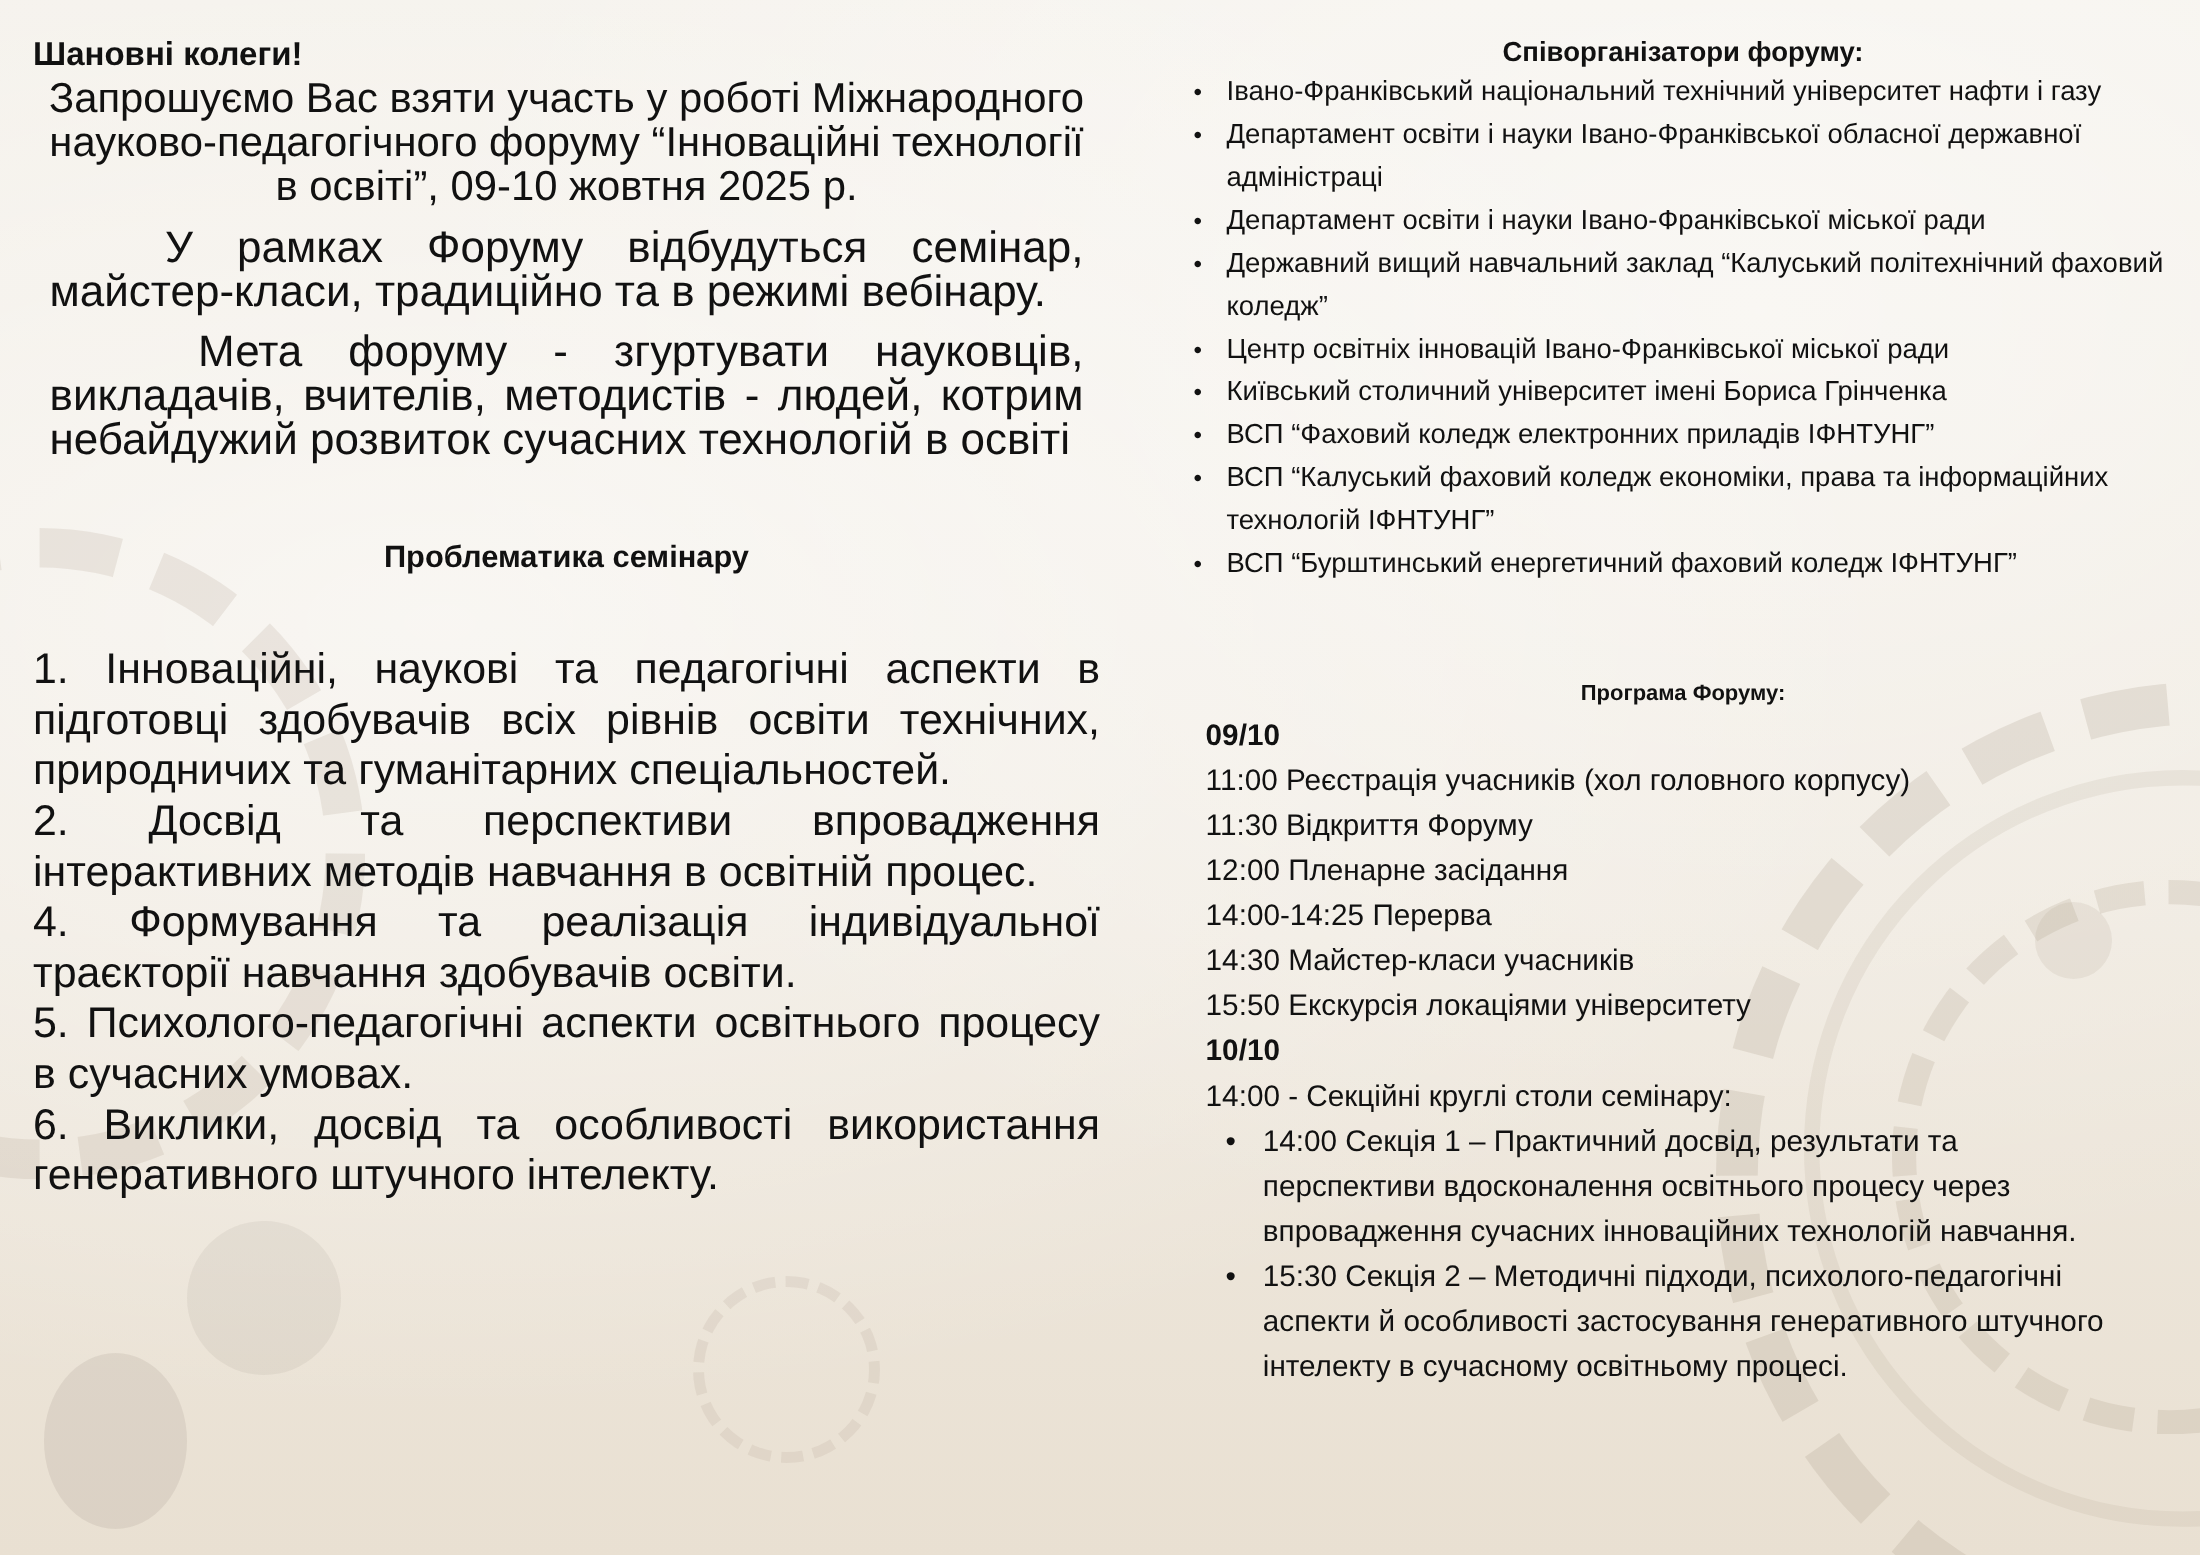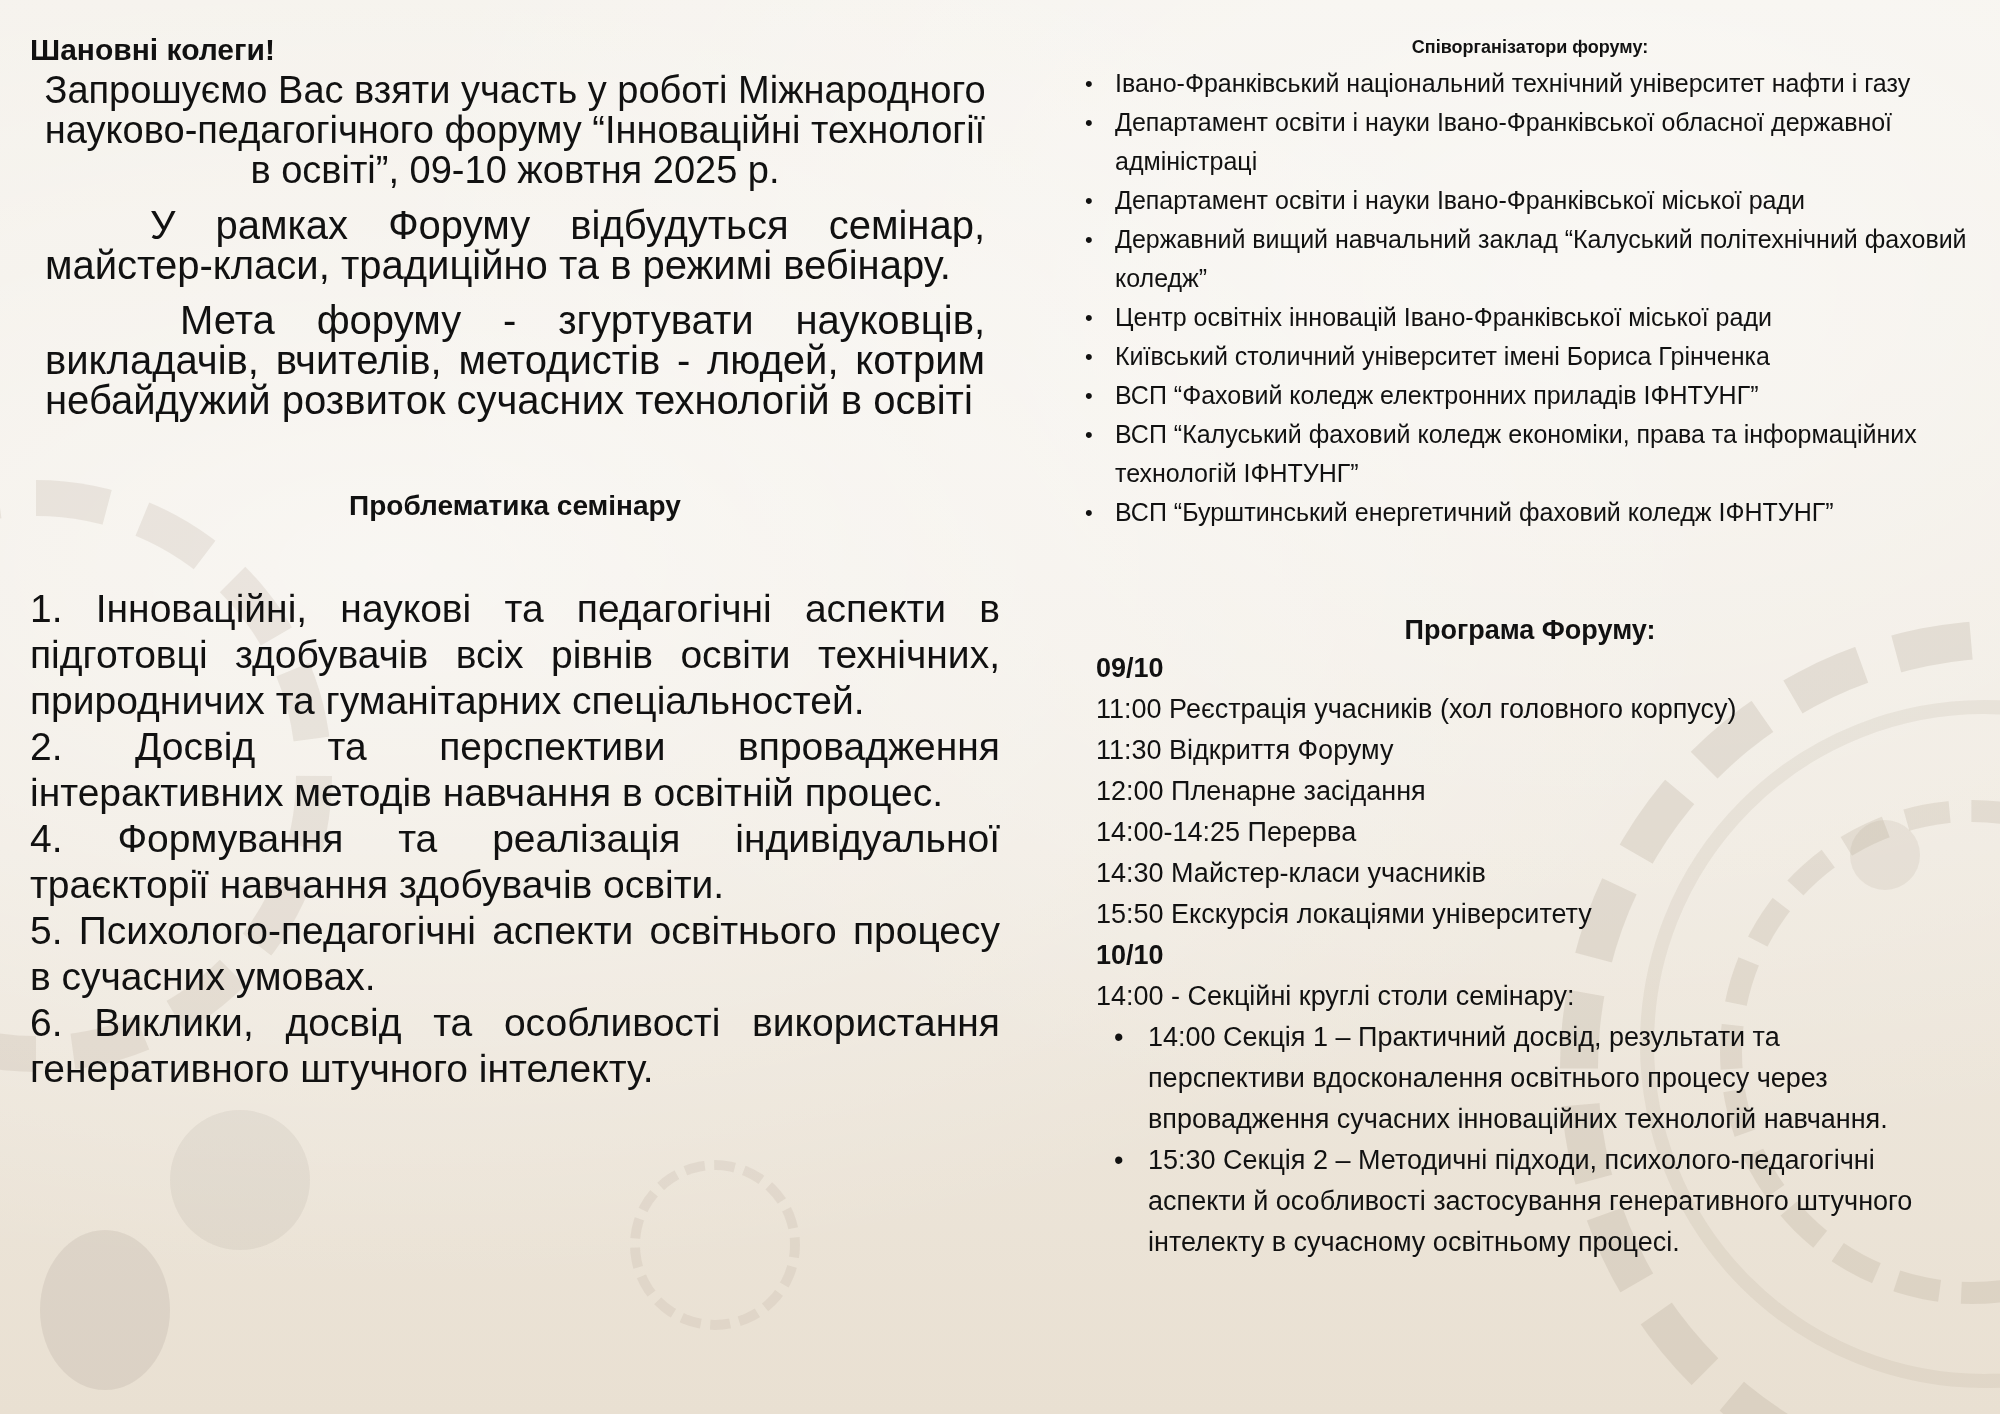--- a/index.html
+++ b/index.html
@@ -112,21 +112,21 @@
     }
     .issues li {
       font-size: 39px;
       line-height: 46px;
       text-align: justify;
     }
 
     .h-right {
       text-align: center;
       font-weight: bold;
-      font-size: 18px;
+      font-size: 25px;
       line-height: 34px;
       margin: 0;
     }
     .orgs {
       margin: 0;
       padding: 0 0 0 35px;
       list-style: none;
     }
     .orgs li {
       position: relative;
@@ -136,21 +136,21 @@
     }
     .orgs li .bullet {
       position: absolute;
       left: -30px;
       top: 0;
       font-size: 22px;
     }
     .program-title {
       text-align: center;
       font-weight: bold;
-      font-size: 27px;
+      font-size: 20px;
       line-height: 36px;
       margin: 80px 0 0 0;
     }
     .program {
       margin: 0 0 0 16px;
       padding: 0;
     }
     .prog-line {
       font-size: 27px;
       line-height: 41px;

